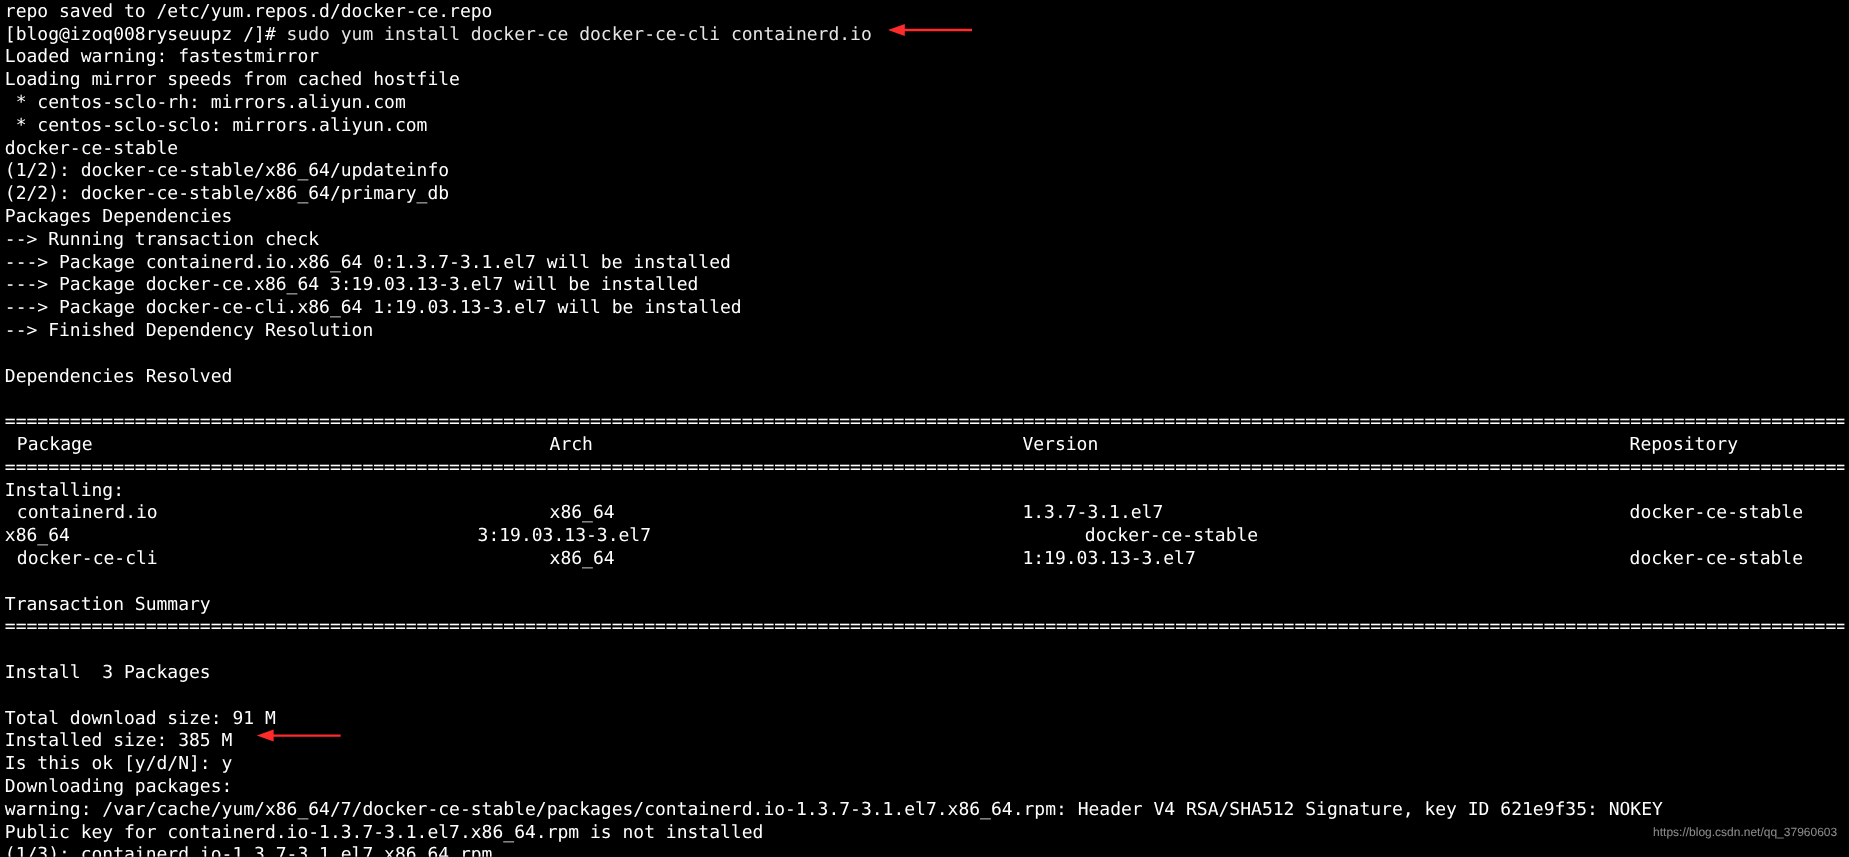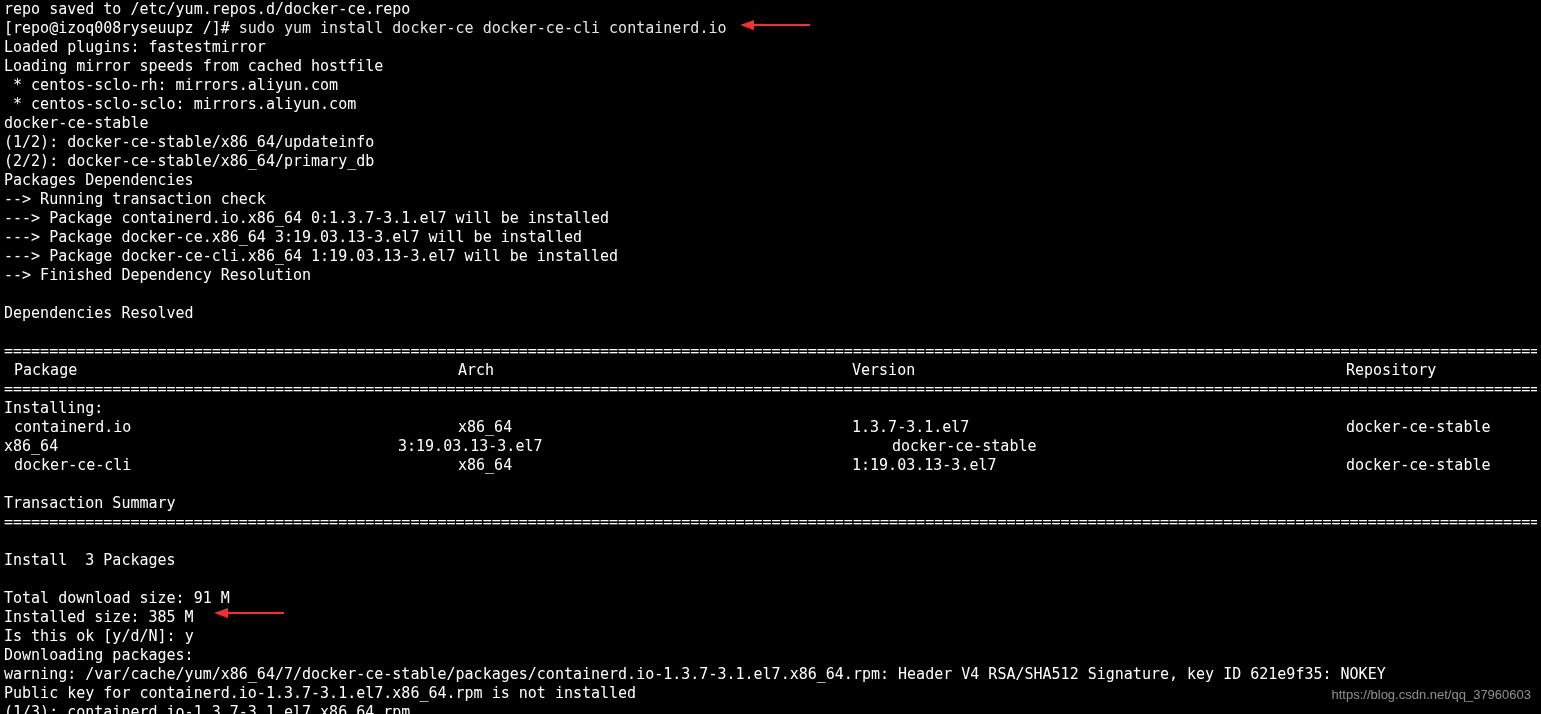--- a/index.html
+++ b/index.html
@@ -21,56 +21,56 @@
     .divider-line {
       font-family: monospace;
       letter-spacing: 0;
       white-space: pre;
       overflow: hidden;
     }
     .tbl-row { display: flex; justify-content: space-between; }
     .col-pkg  { width: 454px; padding-left: 10px; }
     .col-arch { width: 394px; }
     .col-ver  { width: 494px; }
-    .col-repo { flex: 1; }
+    .col-repo { flex: 1; margin-left: 12px; }
     .hdr .col-pkg { padding-left: 10px; }
     .arrow-annot {
       position: absolute;
       width: 70px;
       height: 14px;
       pointer-events: none;
     }
     .arrow-annot svg { display: block; }
     .watermark {
       position: absolute;
       right: 10px;
       bottom: 10px;
       color: rgba(255,255,255,0.55);
       font-family: Arial, sans-serif;
-      font-size: 13px;
+      font-size: 10px;
     }
   </style>
 </head>
 <body>
 
 <div id="pre-lines">
     <div class="term-line">repo saved to /etc/yum.repos.d/docker-ce.repo</div>
   </div>
 
-<div class="term-line"><span class="prompt-root">[repo@izoq008ryseuupz /]# </span><span class="cmd">sudo yum install docker-ce docker-ce-cli containerd.io</span></div>
+<div class="term-line"><span class="prompt-root">[blog@izoq008ryseuupz /]# </span><span class="cmd">sudo yum install docker-ce docker-ce-cli containerd.io</span></div>
 
 <div class="arrow-annot" style="left:740px; top:18px;">
   <svg width="70" height="14" viewBox="0 0 70 14">
       <line x1="70" y1="7" x2="10" y2="7" stroke="#ff2a2a" stroke-width="2"></line>
       <polygon points="0,7 14,2 14,12" fill="#ff2a2a"></polygon>
     </svg>
 </div>
 
 <div id="post-cmd">
-    <div class="term-line">Loaded plugins: fastestmirror</div>
+    <div class="term-line">Loaded warning: fastestmirror</div>
     <div class="term-line">Loading mirror speeds from cached hostfile</div>
     <div class="term-line"> * centos-sclo-rh: mirrors.aliyun.com</div>
     <div class="term-line"> * centos-sclo-sclo: mirrors.aliyun.com</div>
     <div class="term-line">docker-ce-stable</div>
     <div class="term-line">(1/2): docker-ce-stable/x86_64/updateinfo</div>
     <div class="term-line">(2/2): docker-ce-stable/x86_64/primary_db</div>
     <div class="term-line">Packages Dependencies</div>
     <div class="term-line">--&gt; Running transaction check</div>
     <div class="term-line">---&gt; Package containerd.io.x86_64 0:1.3.7-3.1.el7 will be installed</div>
     <div class="term-line">---&gt; Package docker-ce.x86_64 3:19.03.13-3.el7 will be installed</div>

